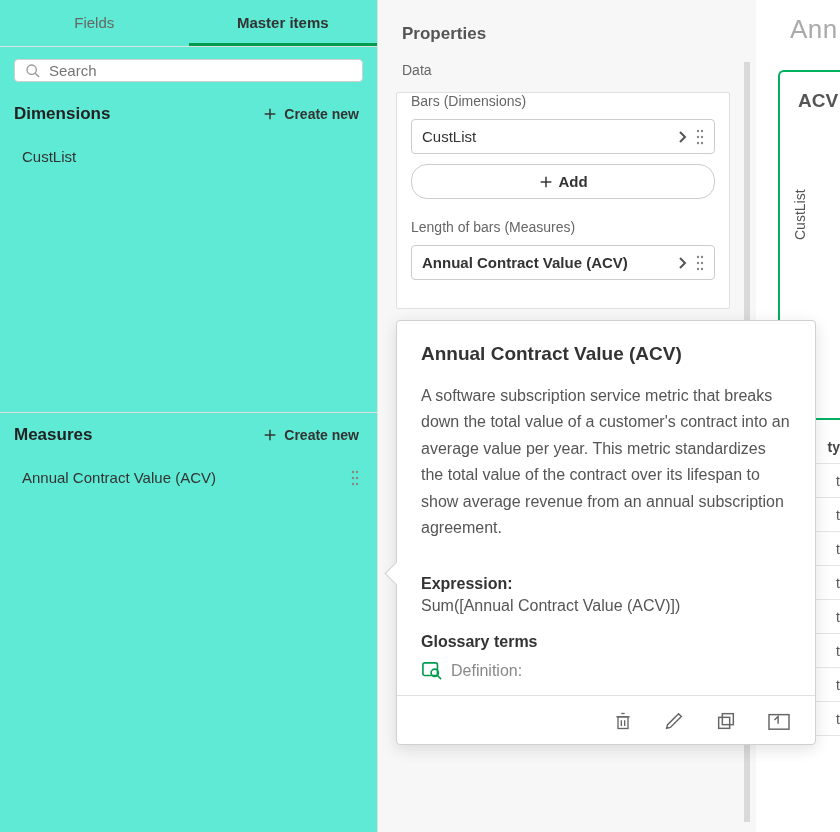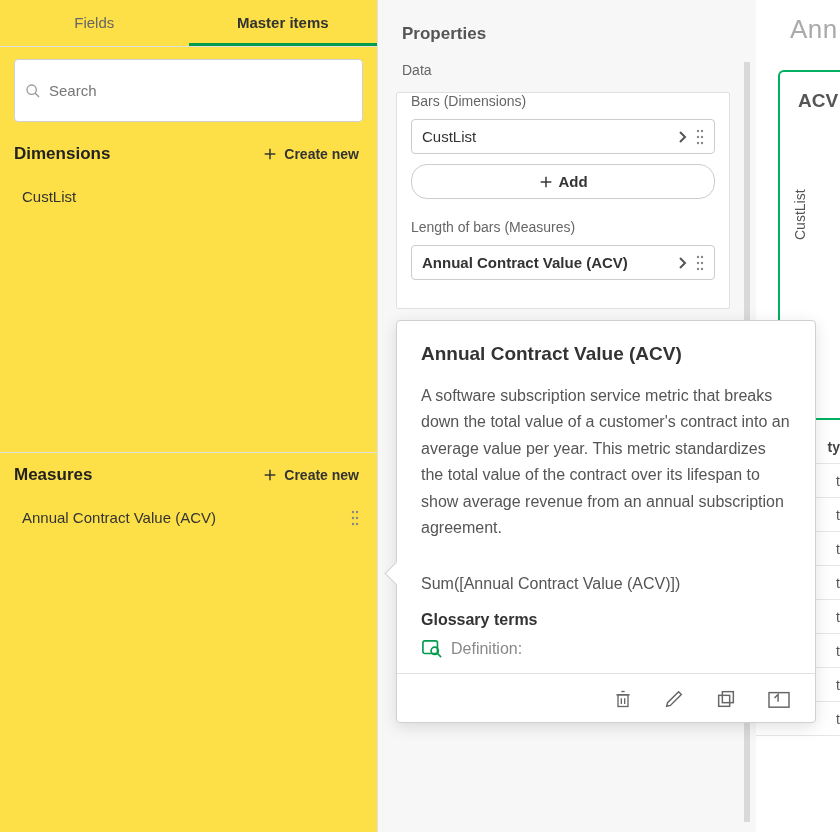--- a/index.html
+++ b/index.html
@@ -13,21 +13,21 @@
   overflow: hidden;
   position: relative;
 }
 
 
 .left-panel {
   position: absolute;
   left: 0; top: 0;
   width: 378px;
   height: 832px;
-  background: #fde047;
+  background: #5eead4;
   border-right: 1px solid #e0e0e0;
   display: flex;
   flex-direction: column;
 }
 
 .tabs {
   display: flex;
   border-bottom: 1px solid #e0e0e0;
 }
 .tab {
@@ -45,21 +45,21 @@
 }
 
 .search-wrap {
   padding: 12px 14px 10px;
 }
 .search {
   display: flex;
   align-items: center;
   border: 1px solid #d0d0d0;
   border-radius: 4px;
-  padding: 22px 10px;
+  padding: 2px 10px;
   background: #fff;
 }
 .search svg { flex-shrink: 0; margin-right: 8px; }
 .search input {
   border: none;
   outline: none;
   flex: 1;
   font-size: 15px;
   background: transparent;
 }
@@ -453,20 +453,21 @@
   <div class="table-row">t</div>
   <div class="table-row">t</div>
   <div class="table-row">t</div>
   <div class="table-row">t</div>
 </div>
 
 <div class="popover">
   <div class="popover-body">
     <h2>Annual Contract Value (ACV)</h2>
     <p>A software subscription service metric that breaks down the total value of a customer's contract into an average value per year. This metric standardizes  the total value of the contract over its lifespan to show  average revenue from an annual subscription agreement.</p>
+    <div class="sub-label">Expression:</div>
     <div class="expr">Sum([Annual Contract Value (ACV)])</div>
     <div class="sub-label">Glossary terms</div>
     <div class="glossary-row">
       <span>
         <svg width="22" height="20" viewBox="0 0 24 22" fill="none" stroke="#009b4d" stroke-width="1.8">
           <rect x="2" y="2" width="16" height="14" rx="2"></rect>
           <circle cx="15" cy="13" r="4"></circle>
           <line x1="18" y1="16" x2="22" y2="20"></line>
         </svg>
       </span>

